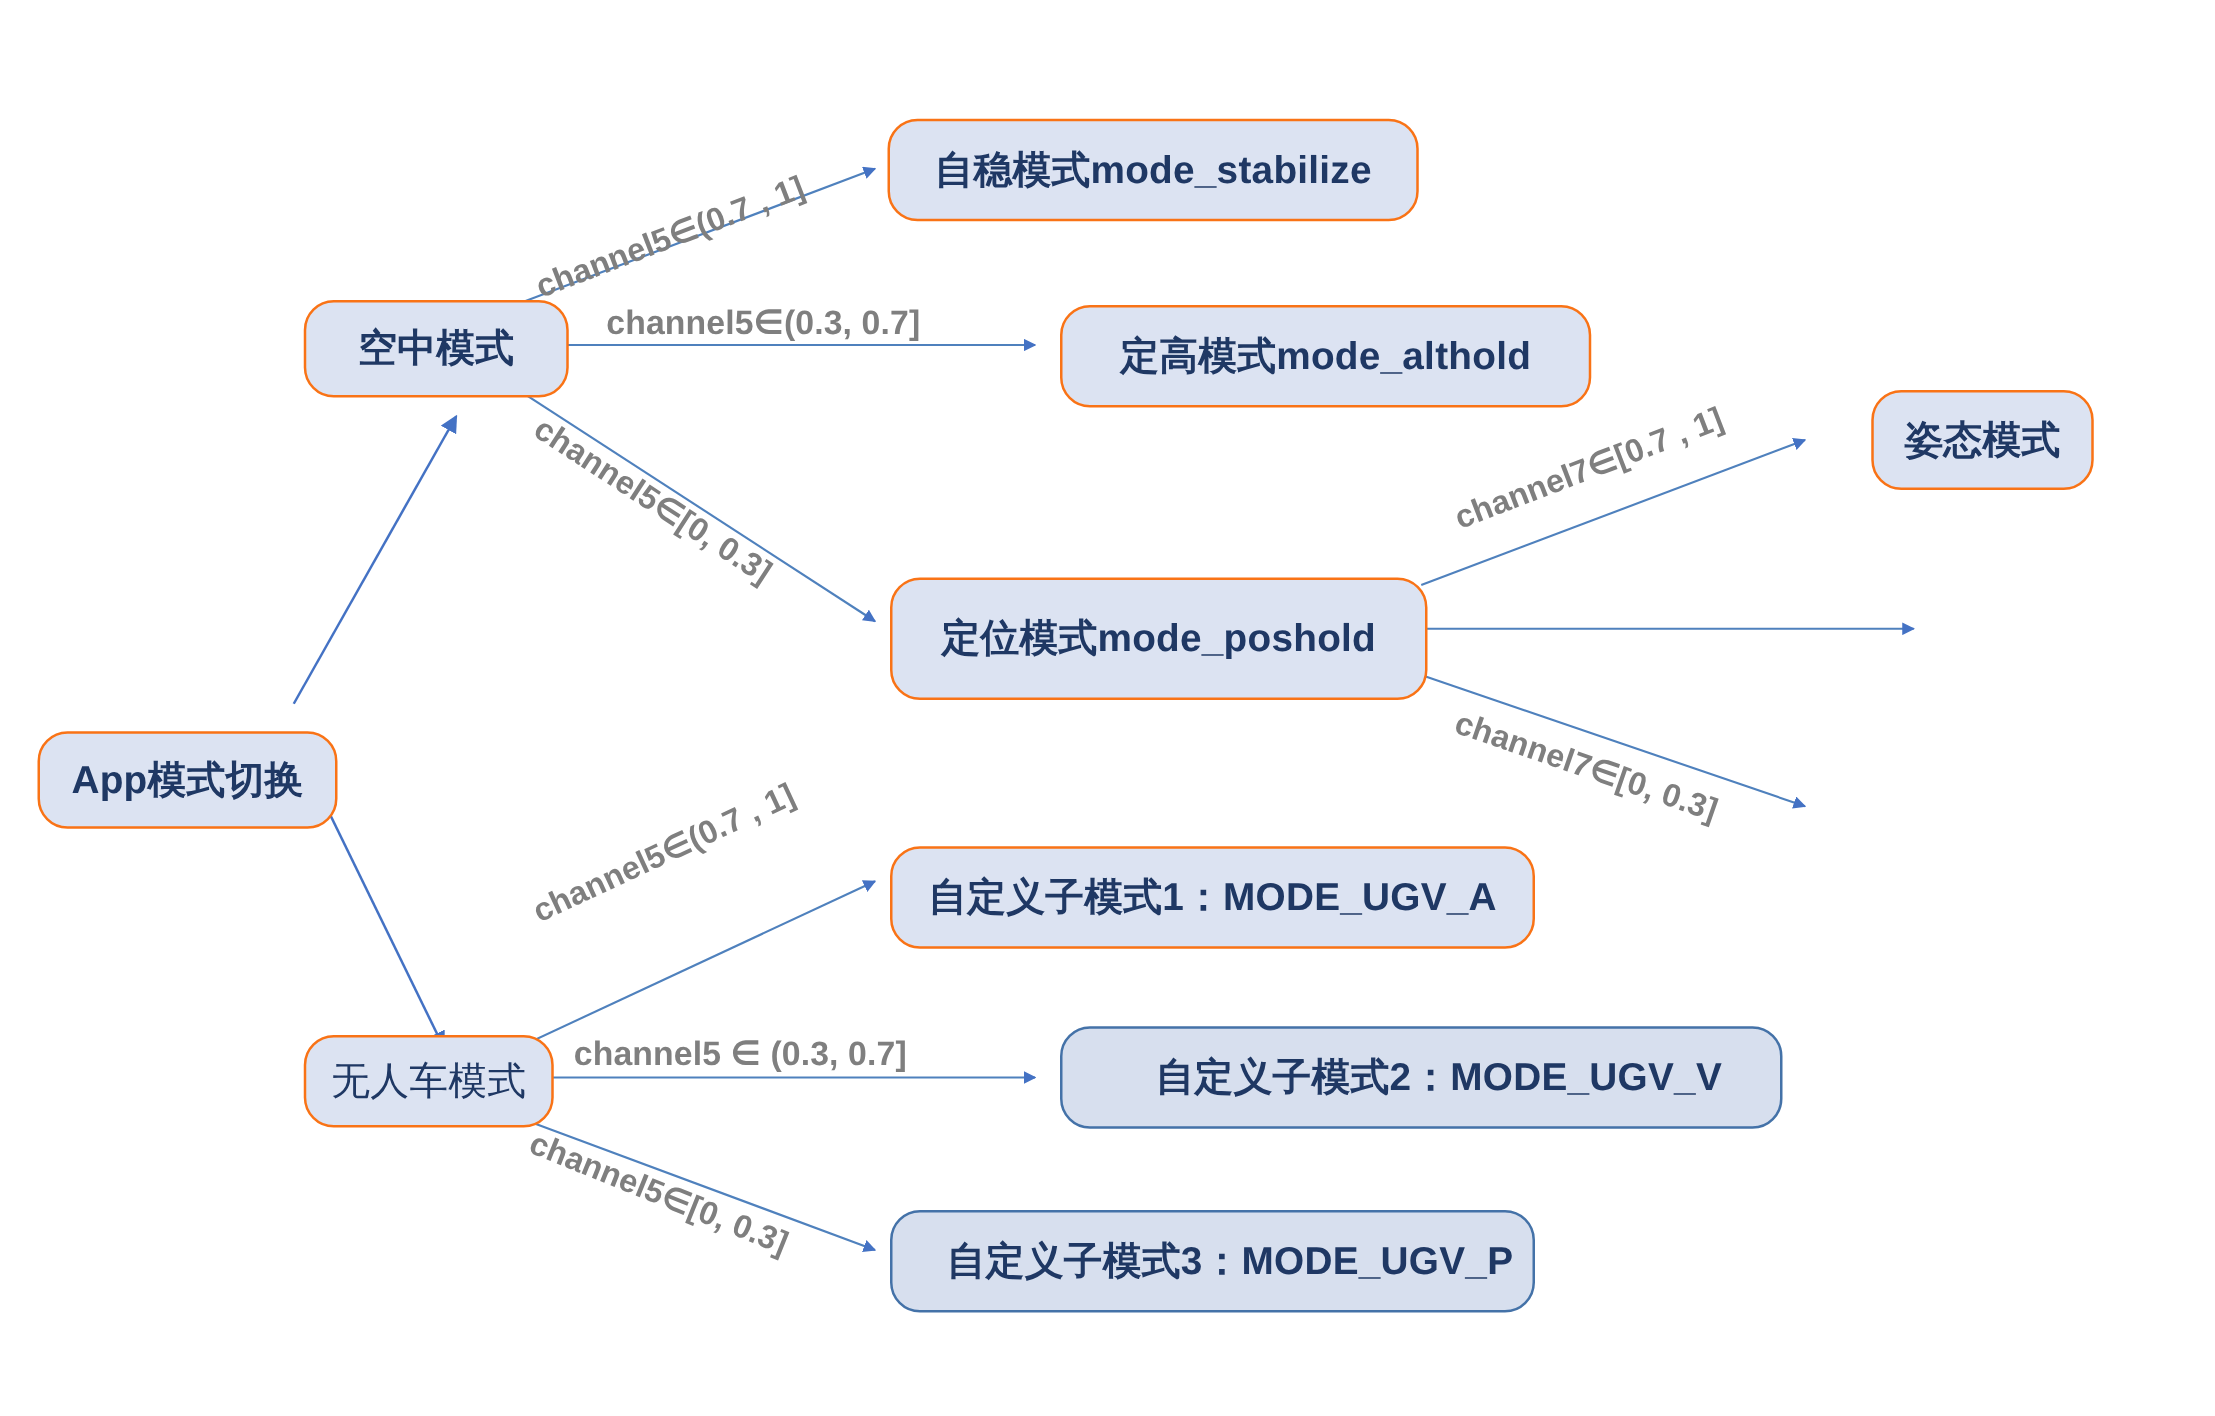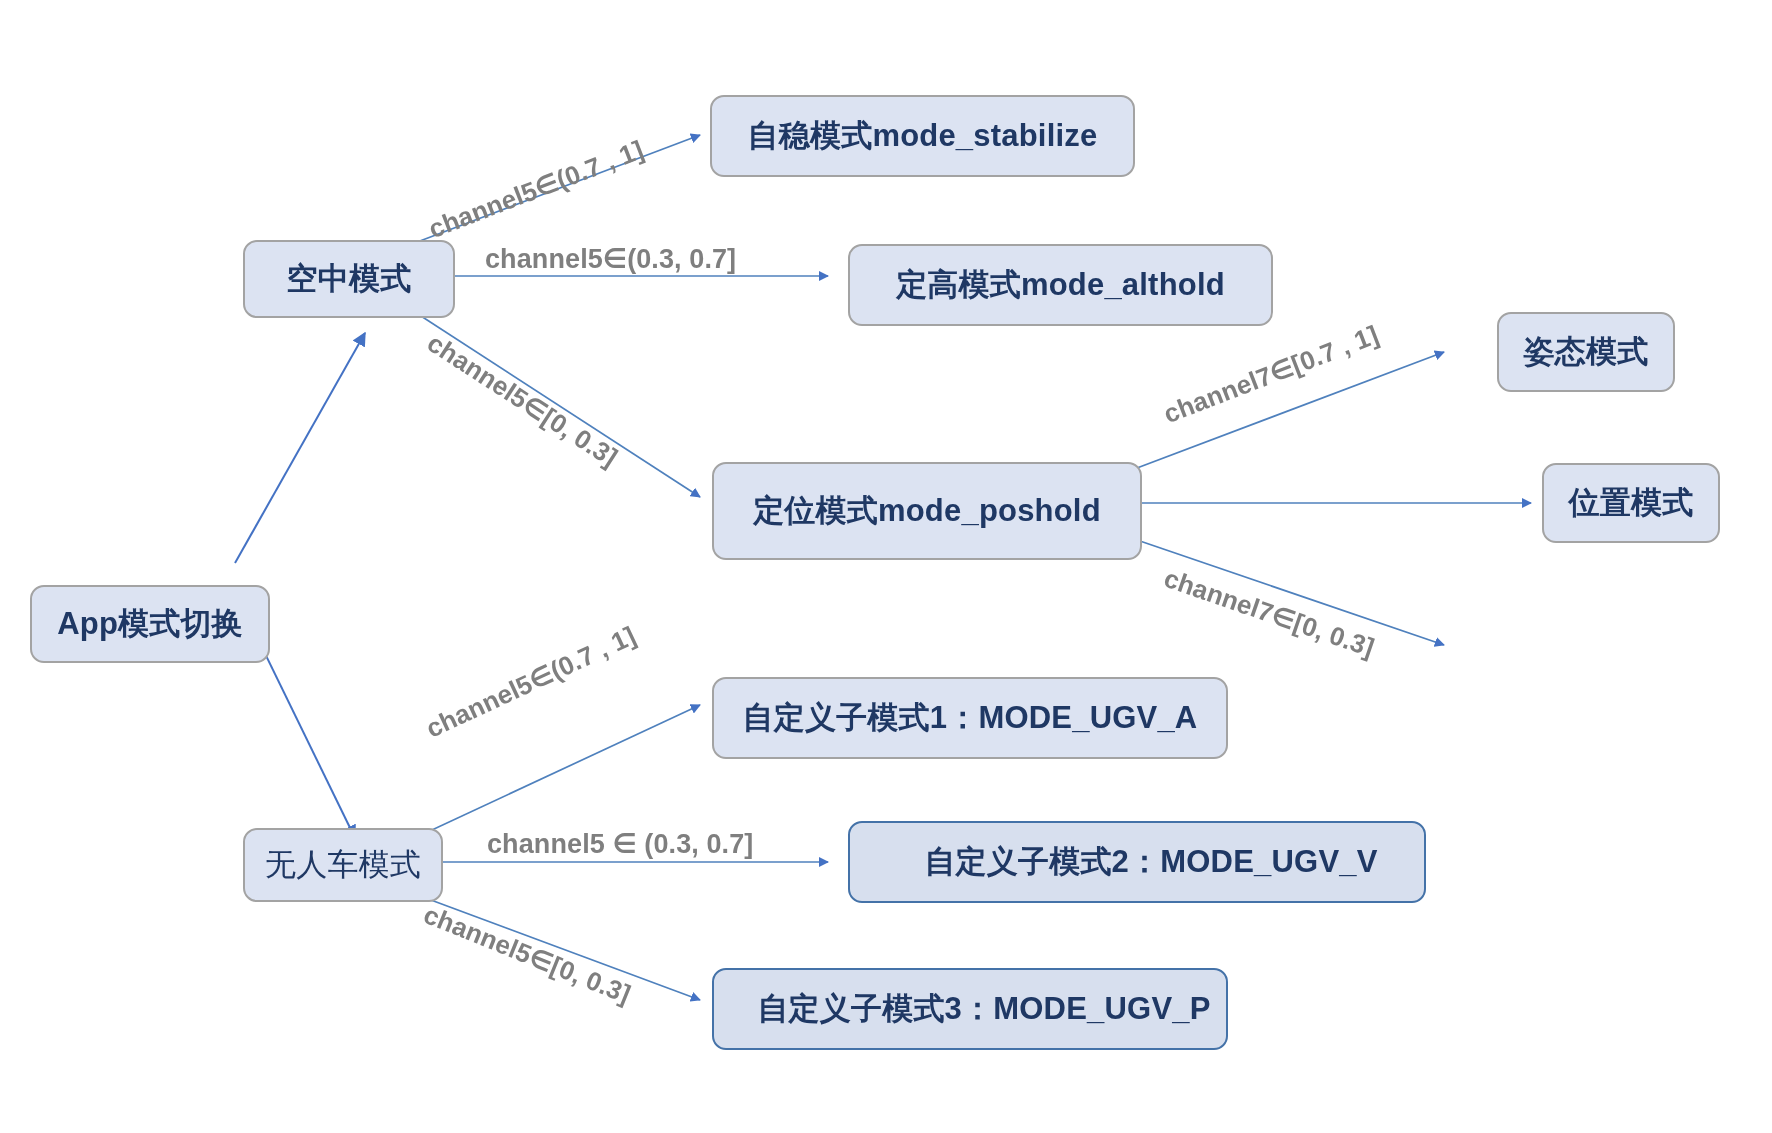--- a/index.html
+++ b/index.html
@@ -25,22 +25,22 @@
     height: 1133px;
     pointer-events: none;
   }
   .node {
     position: absolute;
     box-sizing: border-box;
     display: flex;
     align-items: center;
     justify-content: center;
     background: #dce3f2;
-    border: 2px solid #a3a3a3;
-    border-radius: 14px;
+    border: 2px solid #f97316;
+    border-radius: 24px;
     color: #1f3864;
     font-weight: bold;
     letter-spacing: .2px;
     text-align: center;
     line-height: 1.1;
     white-space: nowrap;
   }
   .node.soft {
     border-color: #4472a8;
     background: #d7dfee;
@@ -113,23 +113,20 @@
   </div>
 
   <div class="node" style="left:712px; top:462px; width:430px; height:98px; font-size:31px;">
     <span>定位模式mode_poshold</span>
   </div>
 
   <div class="node" style="left:1455px; top:312px; width:178px; height:80px; font-size:31px;margin-left:42px;">
     <span>姿态模式</span>
   </div>
 
-  <div class="node" style="left:1542px; top:463px; width:178px; height:80px; font-size:31px;">
-    <span>位置模式</span>
-  </div>
 
 
   <div class="node plain" style="left:243px; top:828px; width:200px; height:74px; font-size:31px; font-weight:normal; border-width:2px;">
     <span>无人车模式</span>
   </div>
 
   <div class="node" style="left:712px; top:677px; width:516px; height:82px; font-size:31px;">
     <span>自定义子模式1：MODE_UGV_A</span>
   </div>
 
@@ -147,17 +144,17 @@
 
   <div class="edge-label" style="left:430px; top:325px; font-size:26px; transform: rotate(33deg);">channel5∈[0, 0.3]</div>
 
   <div class="edge-label" style="left:1165px; top:400px; font-size:26px; transform: rotate(-21deg);">channel7∈[0.7 , 1]</div>
 
 
   <div class="edge-label" style="left:1165px; top:562px; font-size:26px; transform: rotate(19deg);">channel7∈[0, 0.3]</div>
 
   <div class="edge-label" style="left:428px; top:715px; font-size:26px; transform: rotate(-25deg);">channel5∈(0.7 , 1]</div>
 
-  <div class="edge-label" style="left:487px; top:828px; font-size:27px;">channel5 ∈ (0.3, 0.7]</div>
+  <div class="edge-label" style="left:459px; top:828px; font-size:27px;">channel5 ∈ (0.3, 0.7]</div>
 
   <div class="edge-label" style="left:425px; top:898px; font-size:26px; transform: rotate(22deg);">channel5∈[0, 0.3]</div>
 
 </div>
 
 </body></html>

